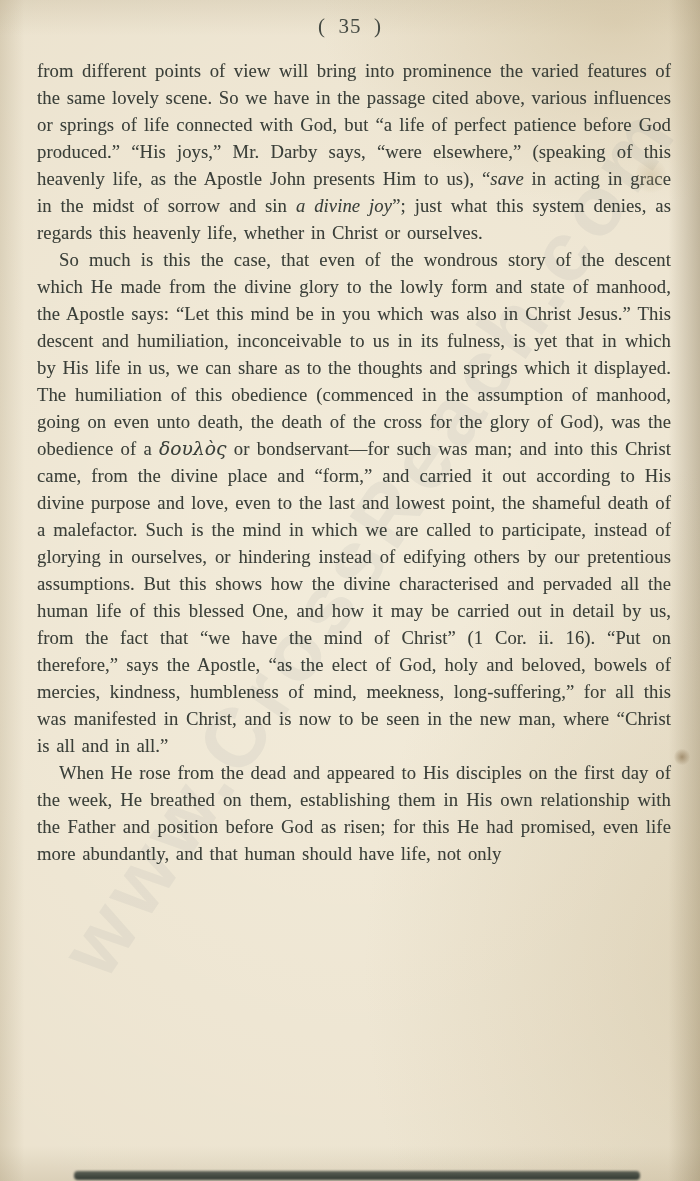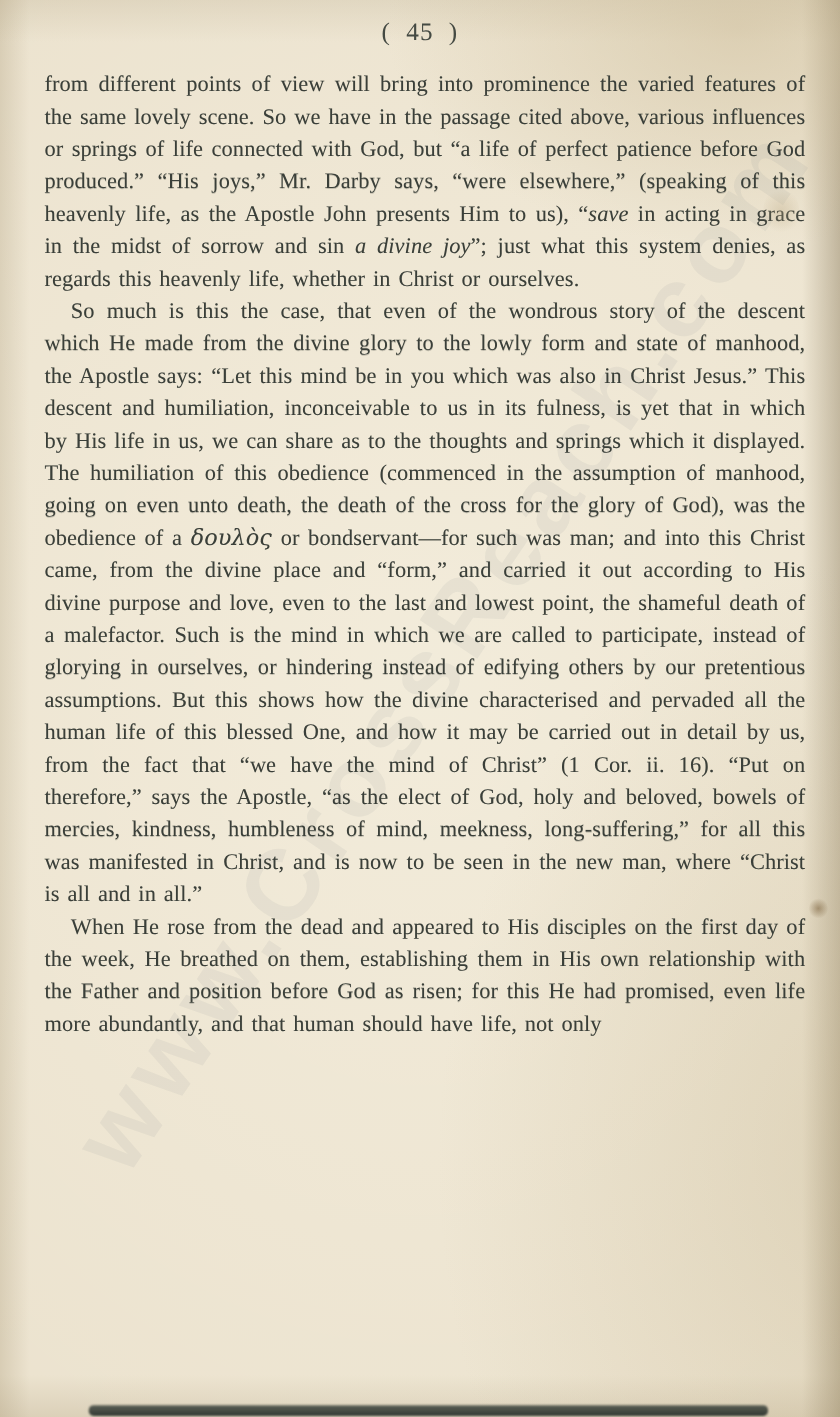--- a/index.html
+++ b/index.html
@@ -57,21 +57,21 @@
     border-radius: 4px;
     background: linear-gradient(180deg, rgba(48,57,51,0.75), rgba(40,48,43,0.95));
     filter: blur(1px);
   }
 </style>
 </head>
 <body>
 
 <div class="page">
   <div class="watermark">www.CrossReach.com</div>
-  <div class="page-number">(  45  )</div>
+  <div class="page-number">(  35  )</div>
   <div class="page-text">
       <p class="para"><span>from different points of view will bring into prominence the varied features of the same lovely scene.  So we have in the passage cited above, various influences or springs of life connected with God, but “a life of perfect patience before God produced.”  “His joys,” Mr. Darby says, “were elsewhere,” (speaking of this heavenly life, as the Apostle John presents Him to us), “</span><span class="italic">save</span><span> in acting in grace in the midst of sorrow and sin </span><span class="italic">a divine joy</span><span>”; just what this system denies, as regards this heavenly life, whether in Christ or ourselves.</span></p>
       <p class="para indent"><span>So much is this the case, that even of the wondrous story of the descent which He made from the divine glory to the lowly form and state of manhood, the Apostle says: “Let this mind be in you which was also in Christ Jesus.”  This descent and humiliation, inconceivable to us in its fulness, is yet that in which by His life in us, we can share as to the thoughts and springs which it displayed.  The humiliation of this obedience (commenced in the assumption of manhood, going on even unto death, the death of the cross for the glory of God), was the obedience of a </span><span class="greek">δουλὸς</span><span> or bondservant—for such was man; and into this Christ came, from the divine place and “form,” and carried it out according to His divine purpose and love, even to the last and lowest point, the shameful death of a malefactor.  Such is the mind in which we are called to participate, instead of glorying in ourselves, or hindering instead of edifying others by our pretentious assumptions.  But this shows how the divine characterised and pervaded all the human life of this blessed One, and how it may be carried out in detail by us, from the fact that “we have the mind of Christ” (1 Cor. ii. 16).  “Put on therefore,” says the Apostle, “as the elect of God, holy and beloved, bowels of mercies, kindness, humbleness of mind, meekness, long-suffering,” for all this was manifested in Christ, and is now to be seen in the new man, where “Christ is all and in all.”</span></p>
       <p class="para indent"><span>When He rose from the dead and appeared to His disciples on the first day of the week, He breathed on them, establishing them in His own relationship with the Father and position before God as risen; for this He had promised, even life more abundantly, and that human should have life, not only</span></p>
     </div>
   <div class="stain-smudge"></div>
   <div class="stain-dot"></div>
   <div class="bottom-shadow"></div>
 </div>
 

